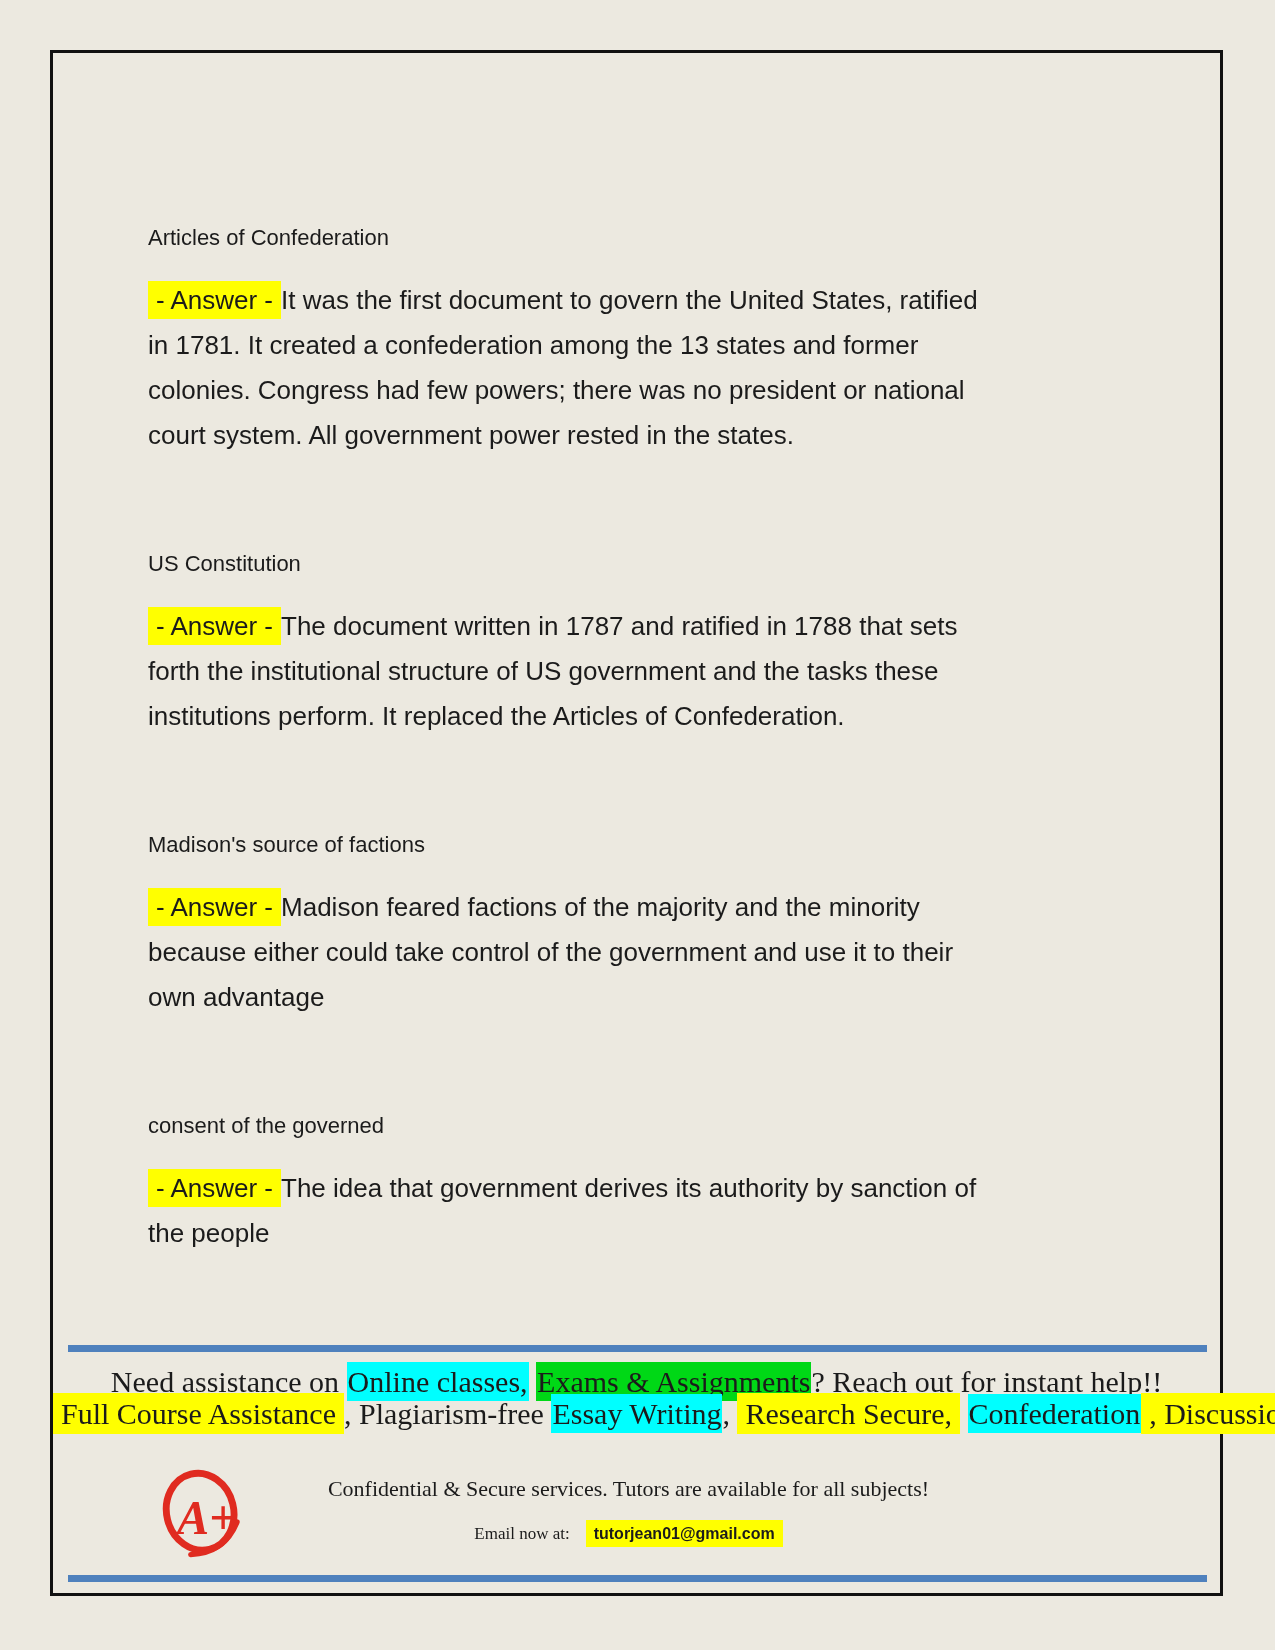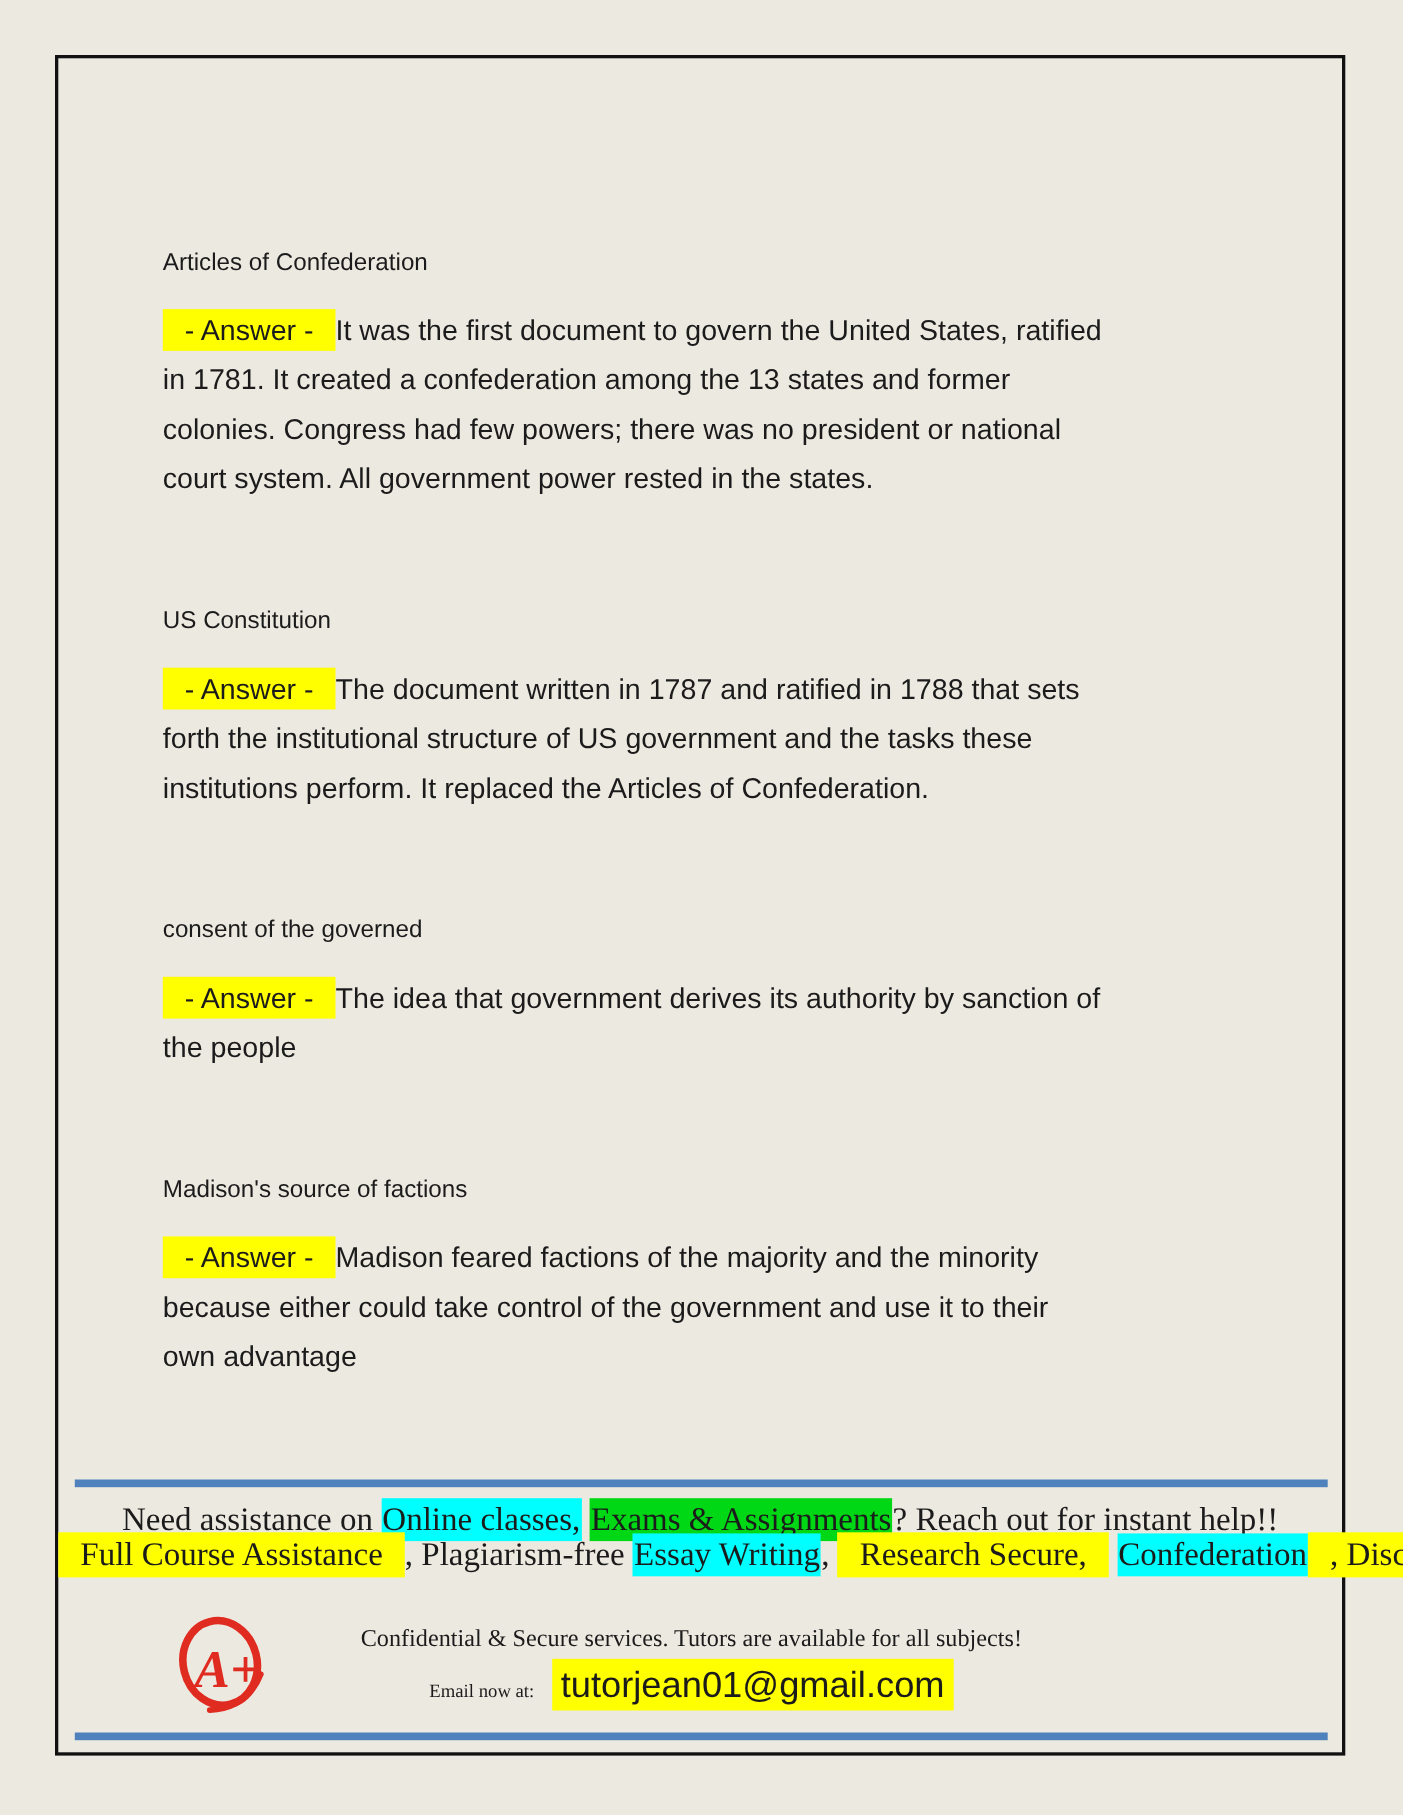--- a/index.html
+++ b/index.html
@@ -35,21 +35,21 @@
   .answer {
     font-size: 26px;
     line-height: 45px;
     margin: 0 0 83px 0;
   }
   .section:last-child .answer { margin-bottom: 0; }
   .answer-text { white-space: pre-line; margin-top: 48px; }
   mark.hl-yellow, span.hl-yellow {
     background: var(--yellow, #ffff00);
     color: inherit;
-    padding: 4px 20px;
+    padding: 4px 8px;
   }
   span.hl-cyan {
     background: var(--cyan, #00ffff);
     padding: 3px 1px;
   }
   span.hl-green {
     background: var(--green, #00d816);
     padding: 3px 1px;
   }
   span.hl-none { background: transparent; }
@@ -82,22 +82,22 @@
     font-size: 22px;
   }
   .confidential { line-height: 30px; }
   .email-line {
     margin-top: 8px;
     line-height: 40px;
   }
   .email-label { font-family: "Liberation Serif", serif; font-size: 17px; }
   .email-value {
     font-family: "Liberation Sans", sans-serif;
-    font-weight: 400;
-    font-size: 33px;
+    font-weight: 700;
+    font-size: 16px;
     background: var(--yellow, #ffff00);
     padding: 5px 8px;
     margin-left: 16px;
   }
   .logo {
     position: absolute;
     left: 105px;
     top: 1415px;
     width: 86px;
     height: 96px;
@@ -119,30 +119,30 @@
     </div>
 
     <div class="section">
       <div class="term">US Constitution</div>
       <p class="answer"><mark class="hl-yellow">- Answer -</mark><span class="answer-text">The document written in 1787 and ratified in 1788 that sets
 forth the institutional structure of US government and the tasks these
 institutions perform. It replaced the Articles of Confederation.</span></p>
     </div>
 
     <div class="section">
-      <div class="term">consent of the governed</div>
-      <p class="answer"><mark class="hl-yellow">- Answer -</mark><span class="answer-text">The idea that government derives its authority by sanction of
-the people</span></p>
-    </div>
-
-    <div class="section">
       <div class="term">Madison's source of factions</div>
       <p class="answer"><mark class="hl-yellow">- Answer -</mark><span class="answer-text">Madison feared factions of the majority and the minority
 because either could take control of the government and use it to their
 own advantage</span></p>
+    </div>
+
+    <div class="section">
+      <div class="term">consent of the governed</div>
+      <p class="answer"><mark class="hl-yellow">- Answer -</mark><span class="answer-text">The idea that government derives its authority by sanction of
+the people</span></p>
     </div>
 
   </main>
 
   <div class="divider top"></div>
 
   <div class="footer-lines">
     <div class="footer-line"><span class="hl-none">Need assistance on </span><span class="hl-cyan">Online classes,</span><span class="hl-none"> </span><span class="hl-green">Exams &amp; Assignments</span><span class="hl-none">? Reach out for instant help!!</span></div>
     <div class="footer-line"><span class="hl-yellow">Full Course Assistance</span><span class="hl-none">, Plagiarism-free </span><span class="hl-cyan">Essay Writing</span><span class="hl-none">, </span><span class="hl-yellow">Research Secure,</span><span class="hl-none"> </span><span class="hl-cyan">Confederation</span><span class="hl-yellow">, Discussion United, etc….</span></div>
   </div>

